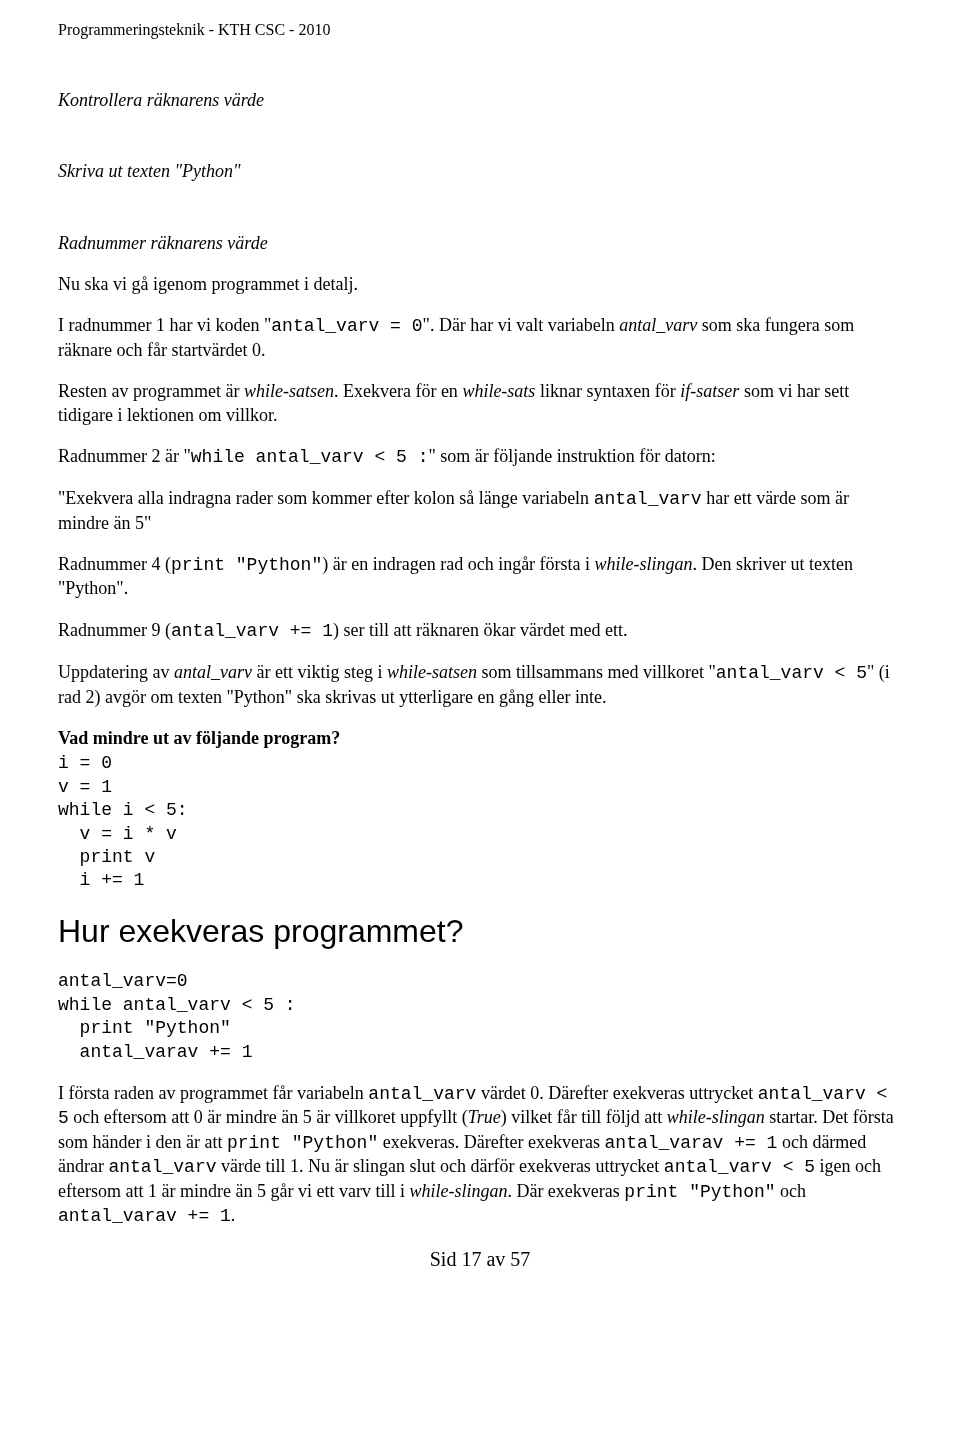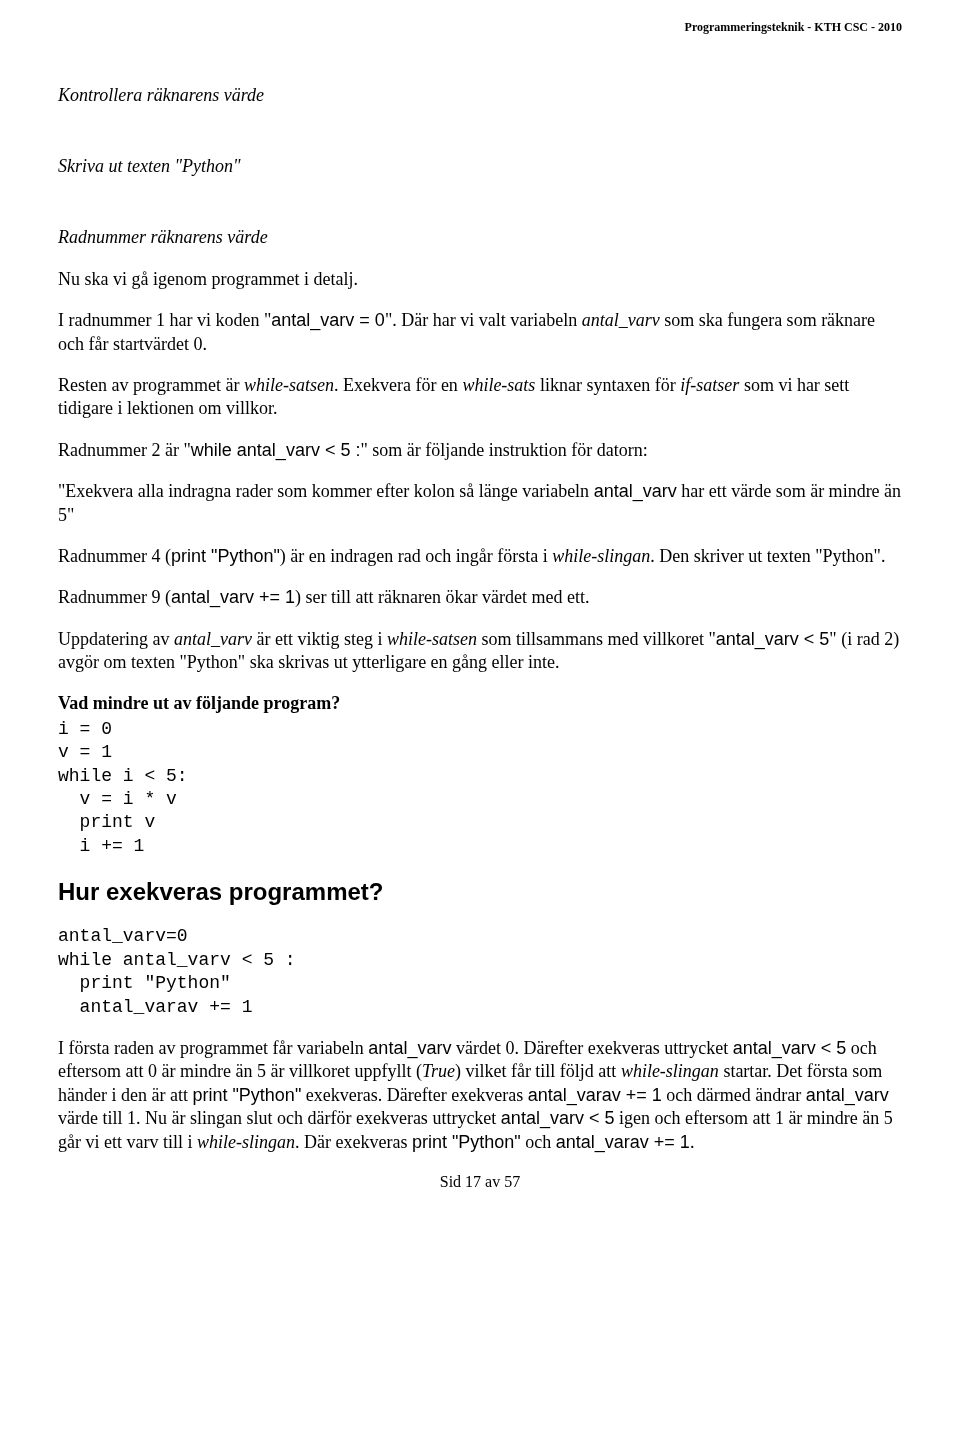--- a/index.html
+++ b/index.html
@@ -6,44 +6,43 @@
     font-family: "Times New Roman", Times, serif;
     font-size: 18px;
     line-height: 1.3;
     color: #000;
     background: #fff;
     max-width: 960px;
     margin: 0 auto;
     padding: 20px 58px 30px 58px;
   }
   .header {
-    text-align: right;
-    font-size: 12px;
+    text-align: left;
+    font-size: 16px;
     margin-bottom: 34px;
-    font-weight: bold;
   }
   .italic { font-style: italic; margin-top: 48px; }
-  .mono { font-family: Liberation Sans, sans-serif; text-align: right; }
+  .mono { font-family: Liberation Mono, monospace; text-align: right; }
   p { margin: 0 0 18px 0; }
   .bold { font-weight: bold; }
   .codeblock {
     font-family: "Courier New", Courier, monospace;
     white-space: pre;
     margin: 0 0 18px 0;
     line-height: 1.3;
   }
   h2.arial {
     font-family: Arial, Helvetica, sans-serif;
-    font-size: 24px;
-    font-weight: bold;
+    font-size: 32px;
+    font-weight: normal;
     margin: 14px 0 18px 0;
   }
   .footer {
     text-align: center;
-    font-size: 16px;
+    font-size: 20px;
     margin-top: 16px;
   }
   .tight { margin-bottom: 2px; }
 </style>
 </head>
 <body>
 
 <div class="header">Programmeringsteknik - KTH CSC - 2010</div>
 
 <p class="italic tight">Kontrollera räknarens värde</p>

